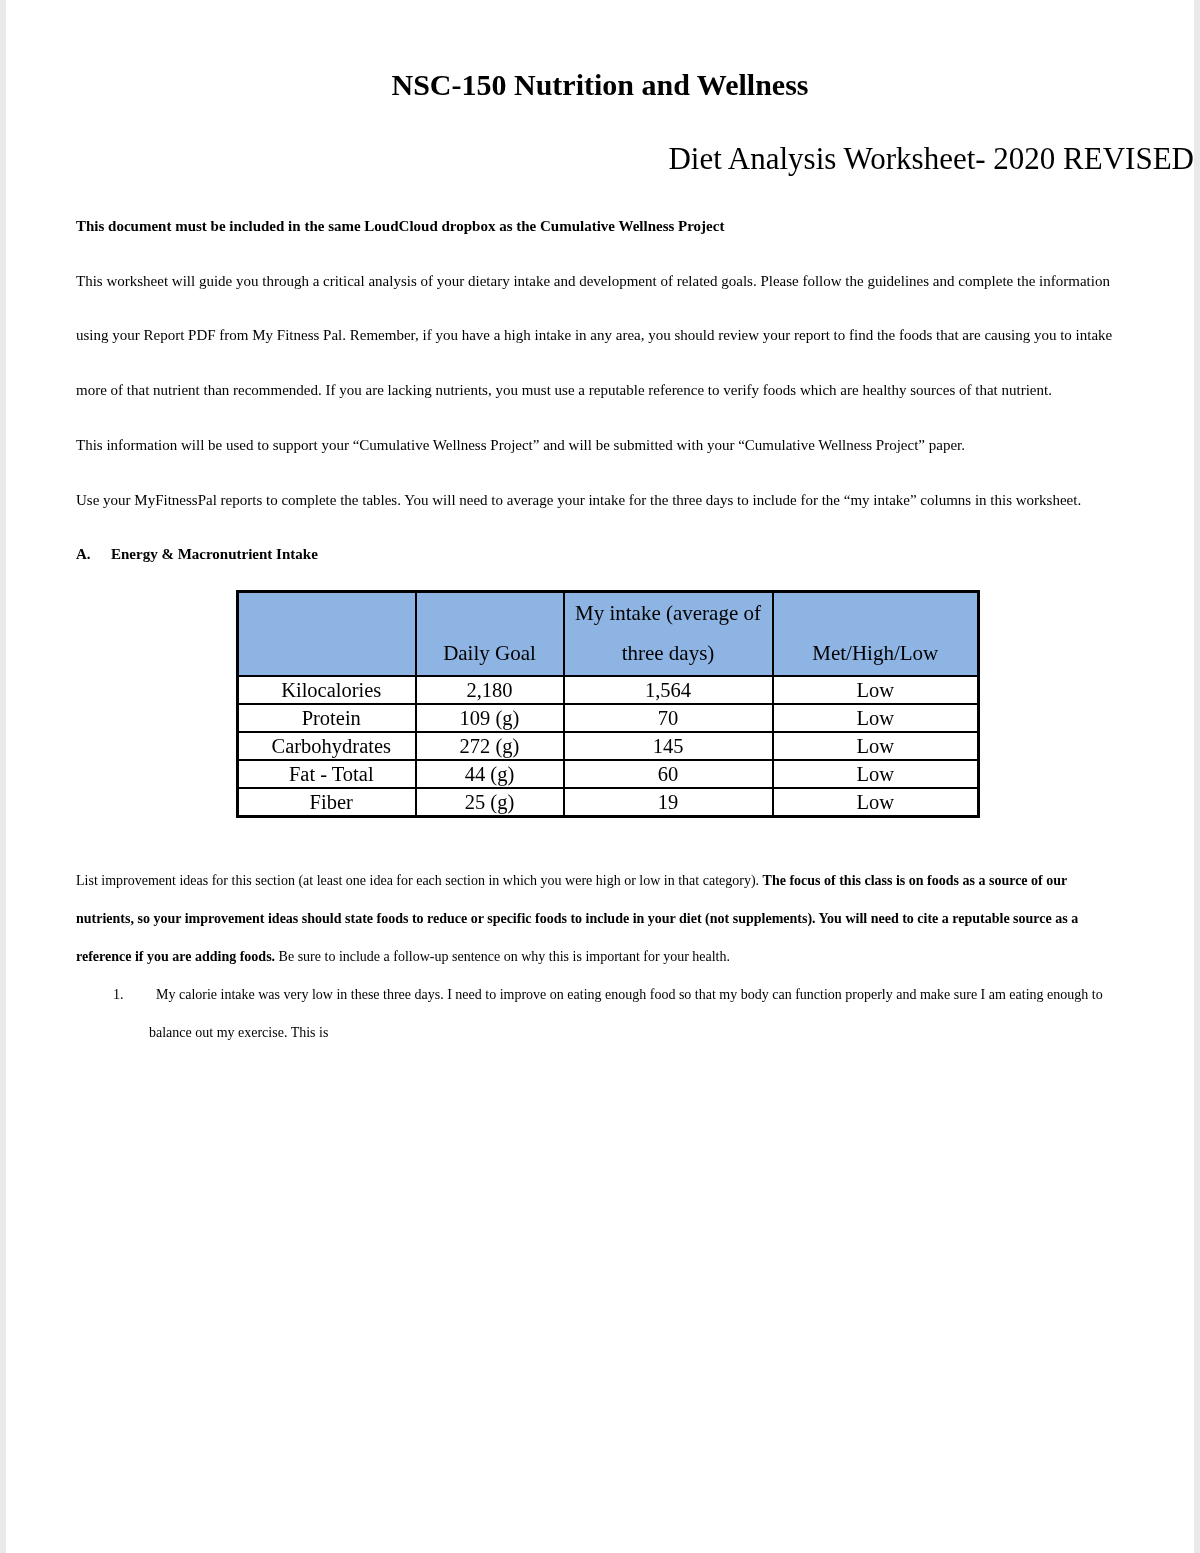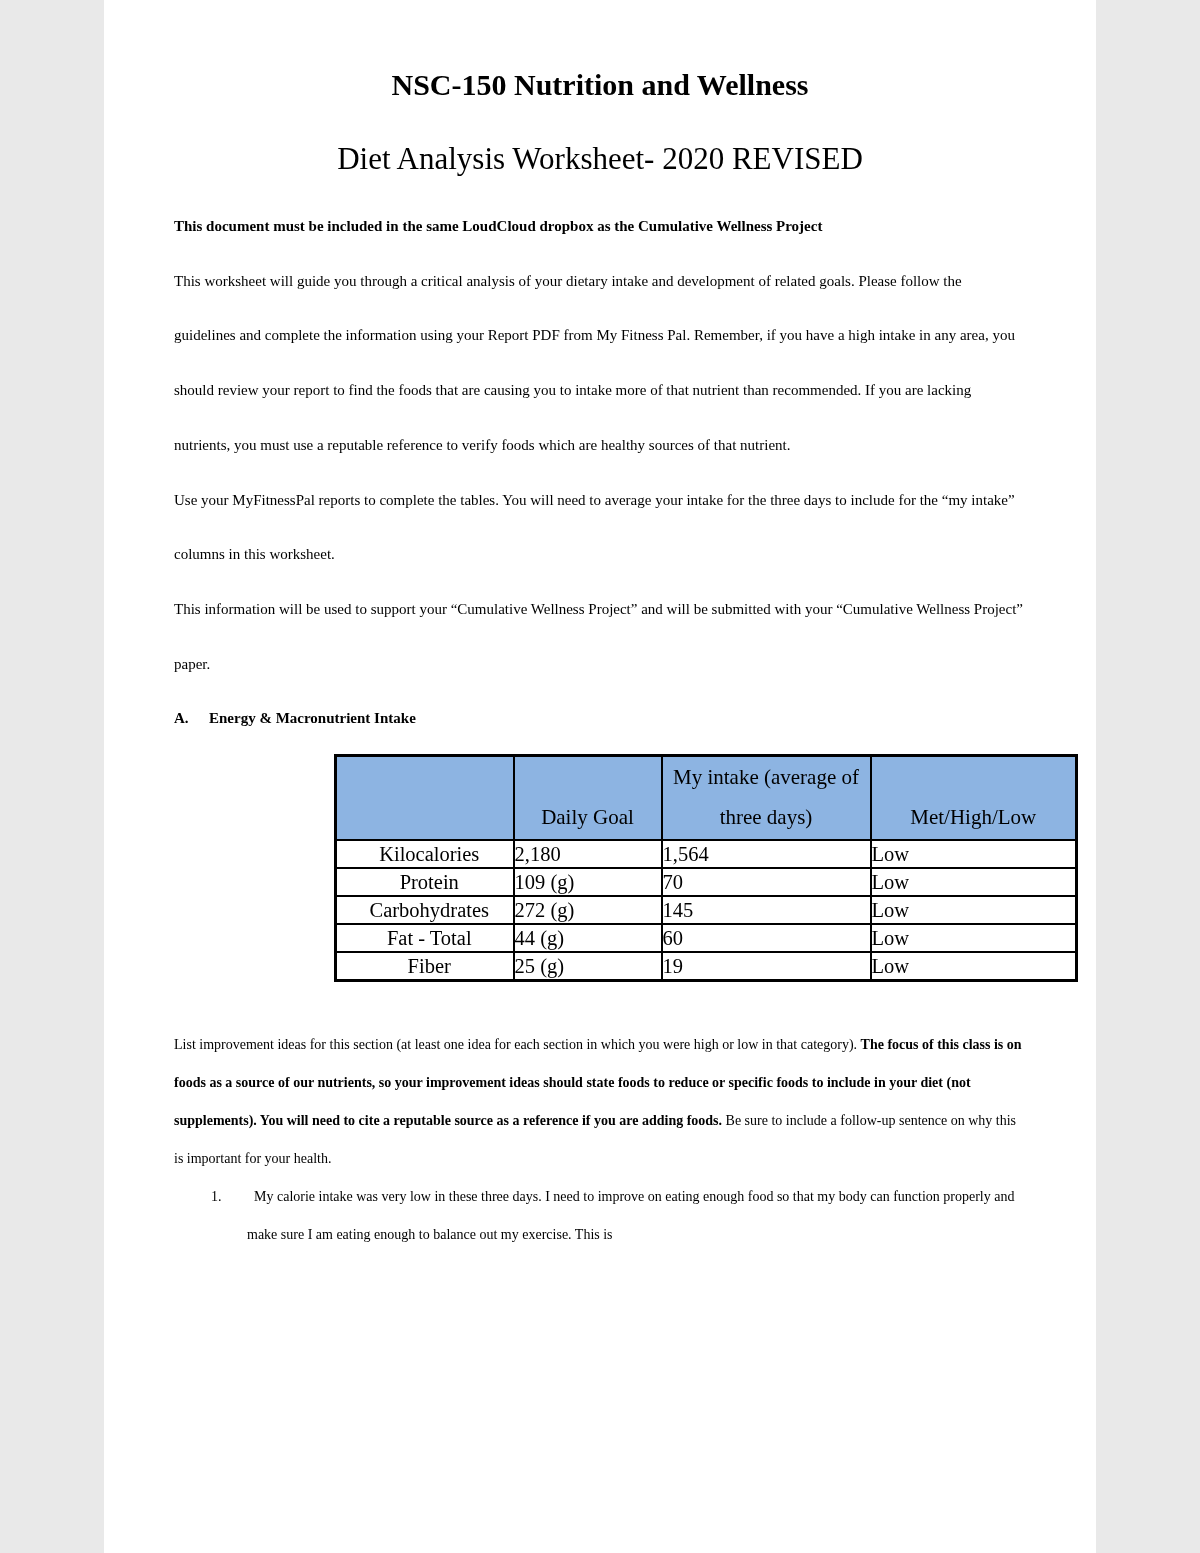--- a/index.html
+++ b/index.html
@@ -1,26 +1,26 @@
 <!DOCTYPE html>
 <html><head>
 <meta charset="utf-8">
 <style>
   html,body{margin:0;padding:0;background:#e9e9e9;}
   .page{
-    width:992px;height:1553px;background:#ffffff;color:#000;
+    width:1188px;height:1553px;background:#ffffff;color:#000;
     font-family:"Liberation Serif","DejaVu Serif",serif;
     position:relative;overflow:hidden;margin:0 auto;
   }
   .doc-title{
     margin:67px 0 0;text-align:center;font-size:30px;font-weight:bold;
     line-height:36px;
   }
   .doc-subtitle{
-    margin:37px 0 0;text-align:center;font-size:31px;font-weight:normal;
+    margin:37px 0 0;text-align:right;font-size:31px;font-weight:normal;
     line-height:38px;
   }
   .body-flow{
     margin:21px 70px 0;font-size:15px;line-height:54.7px;text-align:left;
   }
   .body-flow p{margin:0;}
   .notice{font-weight:bold;}
   .section-heading{font-weight:bold;display:flex;}
   .section-heading .marker{width:35px;flex:0 0 35px;}
   .table-wrap{margin:8px 0 0 230px;}
@@ -33,21 +33,21 @@
   table.nutrient-table col.c2{width:209px;}
   table.nutrient-table col.c3{width:206px;}
   table.nutrient-table th{
     background:var(--table-header-bg,#8DB4E2);
     border:2px solid #000;height:79px;vertical-align:bottom;
     font-weight:normal;text-align:center;line-height:40px;
     padding:0 4px 2px;
   }
   table.nutrient-table td{
     border:2px solid #000;height:26px;line-height:24px;
-    text-align:left;padding:0;vertical-align:middle;font-size:20.5px;
+    text-align:center;padding:0;vertical-align:middle;font-size:20.5px;
   }
   table.nutrient-table td.label{text-align:center;padding-left:9px;}
   .body-flow-2{
     margin:44px 70px 0;font-size:14px;line-height:38px;
   }
   .body-flow-2 p{margin:0;}
   .list-item{position:relative;padding-left:73px;}
   .list-item .num{position:absolute;left:37px;top:0;}
   .list-item p{text-indent:7px;}
   b,.seg-bold{font-weight:bold;}
@@ -57,22 +57,22 @@
 
 <div class="page" style="--table-header-bg: #8DB4E2;">
 
   <h1 class="doc-title">NSC-150 Nutrition and Wellness</h1>
 
   <h2 class="doc-subtitle">Diet Analysis Worksheet- 2020 REVISED</h2>
 
   <div class="body-flow">
     <p class="notice">This document must be included in the same LoudCloud dropbox as the Cumulative Wellness Project</p>
     <p><span>This worksheet will guide you through a critical analysis of your dietary intake and development of related goals. Please follow the guidelines and complete the information using your Report PDF from My Fitness Pal. Remember, if you have a high intake in any area, you should review your report to find the foods that are causing you to intake more of that nutrient than recommended. If you are lacking nutrients, you must use a reputable reference to verify foods which are healthy sources of that nutrient.</span></p>
+    <p><span>This information will be used to support your “Cumulative Wellness Project” and will be submitted with your “Cumulative Wellness Project” paper.</span></p>
     <p><span>Use your MyFitnessPal reports to complete the tables. You will need to average your intake for the three days to include for the “my intake” columns in this worksheet.</span></p>
-    <p><span>This information will be used to support your “Cumulative Wellness Project” and will be submitted with your “Cumulative Wellness Project” paper.</span></p>
     <div class="section-heading">
       <span class="marker">A.</span>
       <span>Energy &amp; Macronutrient Intake</span>
     </div>
   </div>
 
   <div class="table-wrap">
     <table class="nutrient-table">
       <colgroup>
         <col class="c0">

